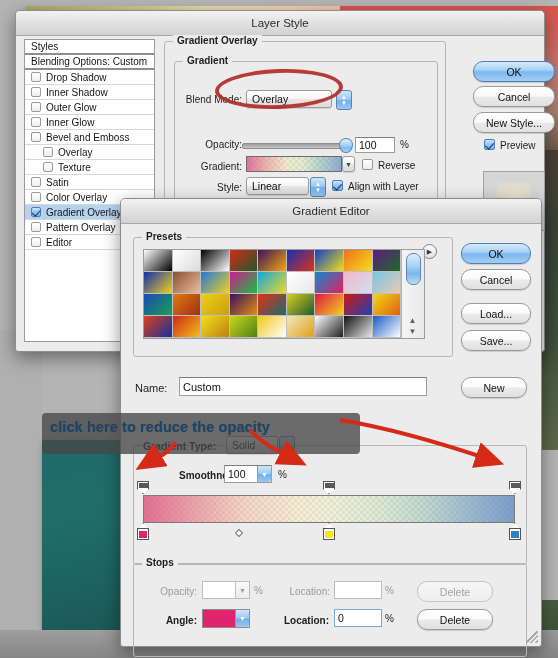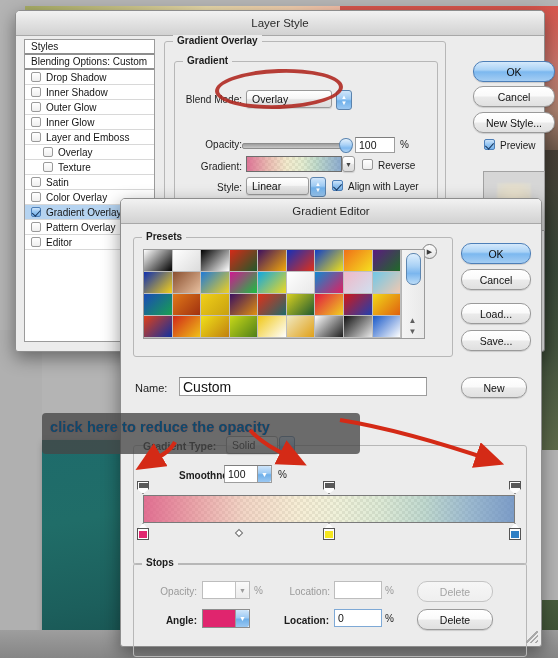--- a/index.html
+++ b/index.html
@@ -369,21 +369,21 @@
           <div class="slrow">
             <span class="cb"></span>
             <span>Outer Glow</span>
           </div>
           <div class="slrow">
             <span class="cb"></span>
             <span>Inner Glow</span>
           </div>
           <div class="slrow">
             <span class="cb"></span>
-            <span>Layer and Emboss</span>
+            <span>Bevel and Emboss</span>
           </div>
           <div class="slrow indent">
             <span class="cb"></span>
             <span>Overlay</span>
           </div>
           <div class="slrow indent">
             <span class="cb"></span>
             <span>Texture</span>
           </div>
           <div class="slrow">
@@ -527,21 +527,21 @@
           <div style="background: linear-gradient(135deg, rgb(24, 88, 200), rgb(255, 255, 255));"></div>
         </div>
       <div id="presets-scroll">
         <div id="presets-thumb"></div>
         <div class="scroll-arrow" style="bottom:13px;">▲</div>
         <div class="scroll-arrow" style="bottom:2px;">▼</div>
       </div>
     </div>
 
     <div class="lbl left" style="left:14px;top:159px;width:44px;font-size:11px;">Name:</div>
-    <div class="field" style="left:58px;top:154px;width:248px;height:19px;font-size:14px;">
+    <div class="field" style="left:58px;top:154px;width:248px;height:19px;font-size:11px;">
       <span>Custom</span>
     </div>
     <div class="btn" style="left:340px;top:154px;width:64px;">
       <span>New</span>
     </div>
 
     <div class="groupbox" id="gradtype-group"></div>
     <div class="lbl left" style="left:22px;top:217px;width:80px;font-weight:bold;font-size:10.5px;">Gradient Type:</div>
     <div class="popup" style="left:105px;top:213px;width:52px;">
       <span>Solid</span>

